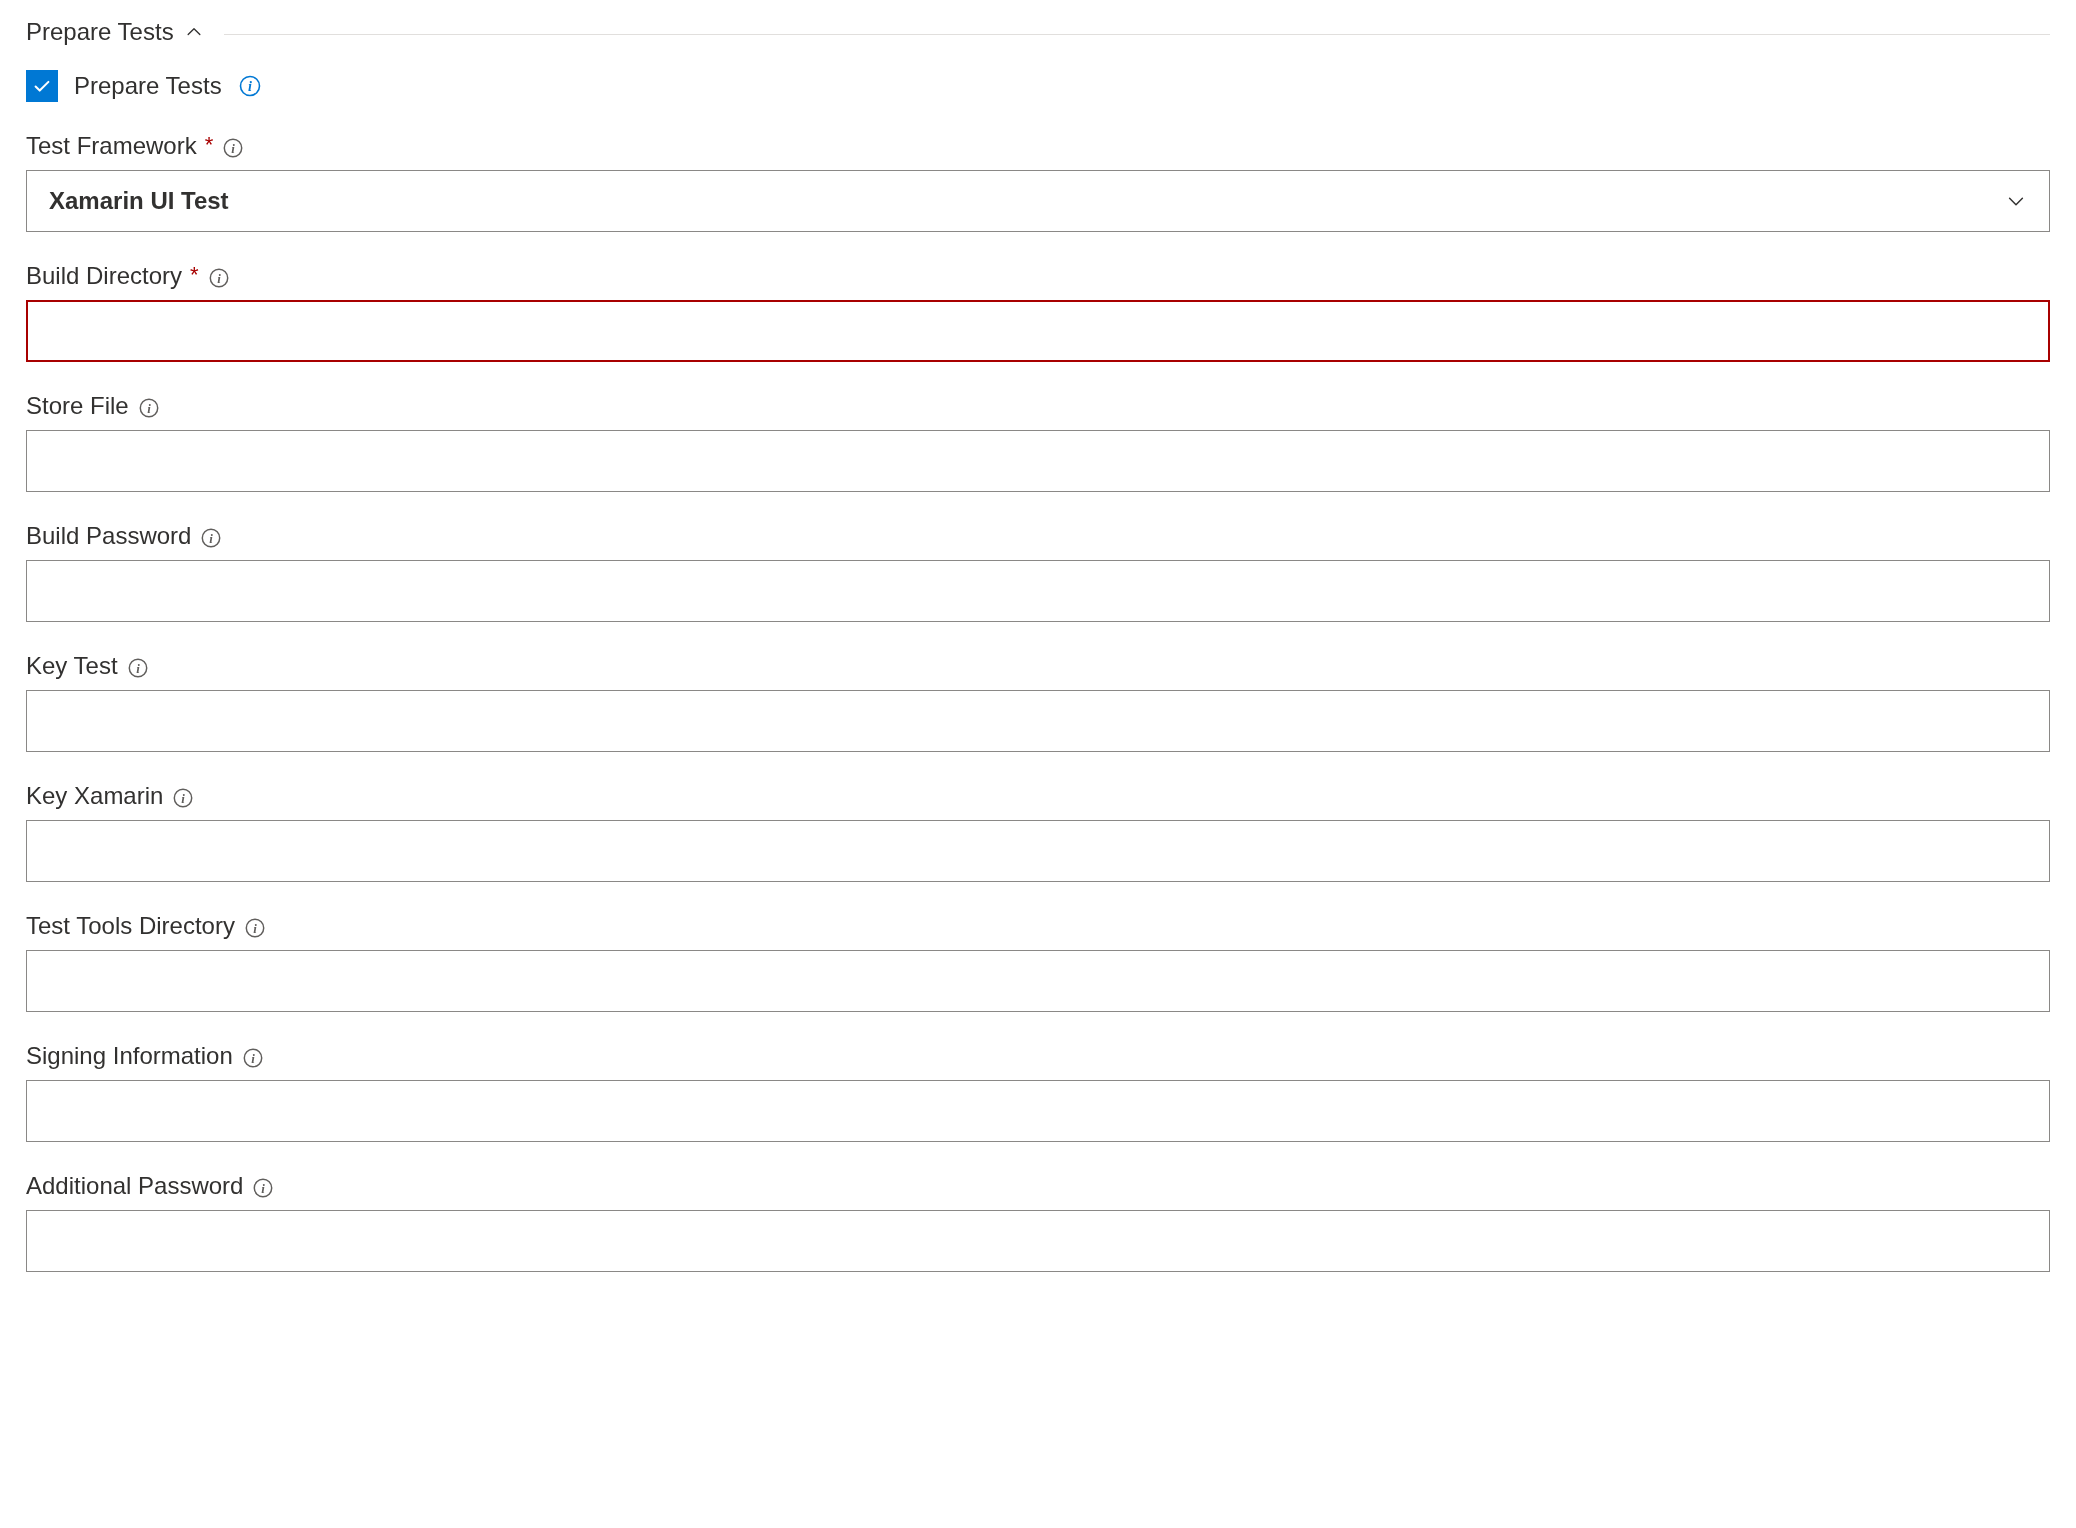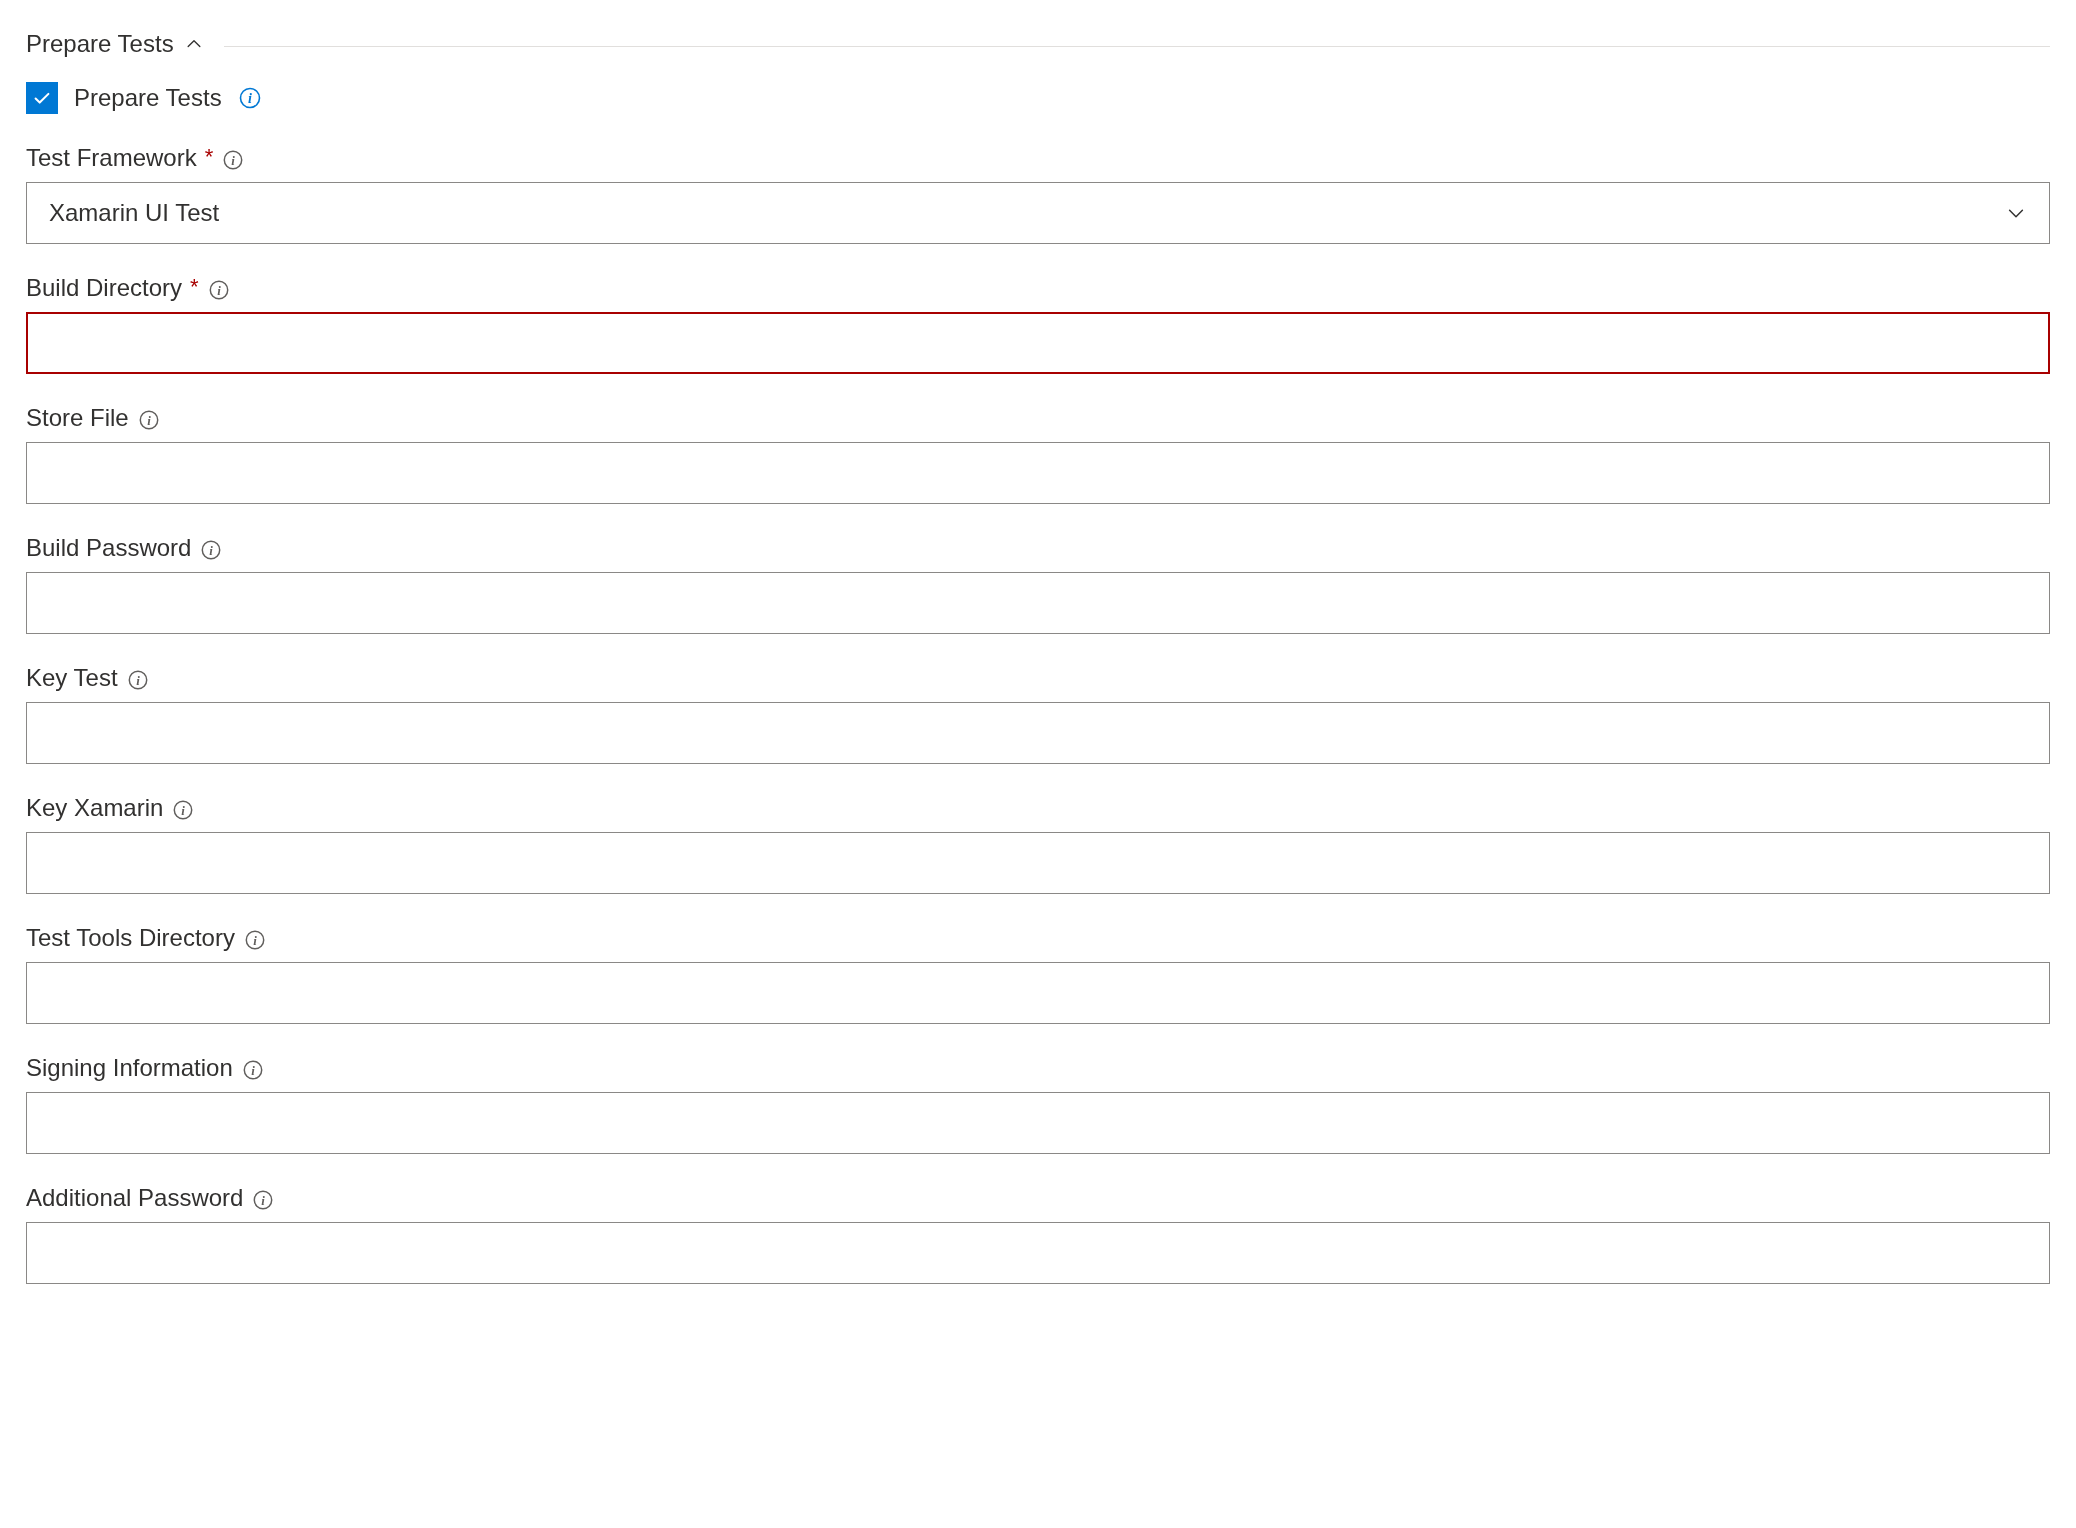--- a/index.html
+++ b/index.html
@@ -5,21 +5,21 @@
   * { box-sizing: border-box; margin: 0; padding: 0; }
   body {
     font-family: "Segoe UI", -apple-system, BlinkMacSystemFont, sans-serif;
     background: #ffffff;
     color: #323130;
     font-size: 14px;
     padding: 0;
   }
   .container {
     width: 2076px;
-    padding: 30px 26px 30px 26px;
+    padding: 18px 26px 30px 26px;
   }
   .section-header {
     display: flex;
     align-items: center;
     gap: 10px;
     margin-bottom: 24px;
     position: relative;
   }
   .section-header .title {
     font-size: 24px;
@@ -101,20 +101,21 @@
 
   .text-input, .select-wrap {
     width: 100%;
     height: 62px;
     border: 1px solid #8a8886;
     background: #ffffff;
     font-size: 24px;
     padding: 0 22px;
     color: #323130;
     font-family: inherit;
+    font-weight: bold;
   }
   .text-input.error {
     border: 2px solid #a80000;
   }
   .select-wrap {
     display: flex;
     align-items: center;
     justify-content: space-between;
     cursor: pointer;
   }

